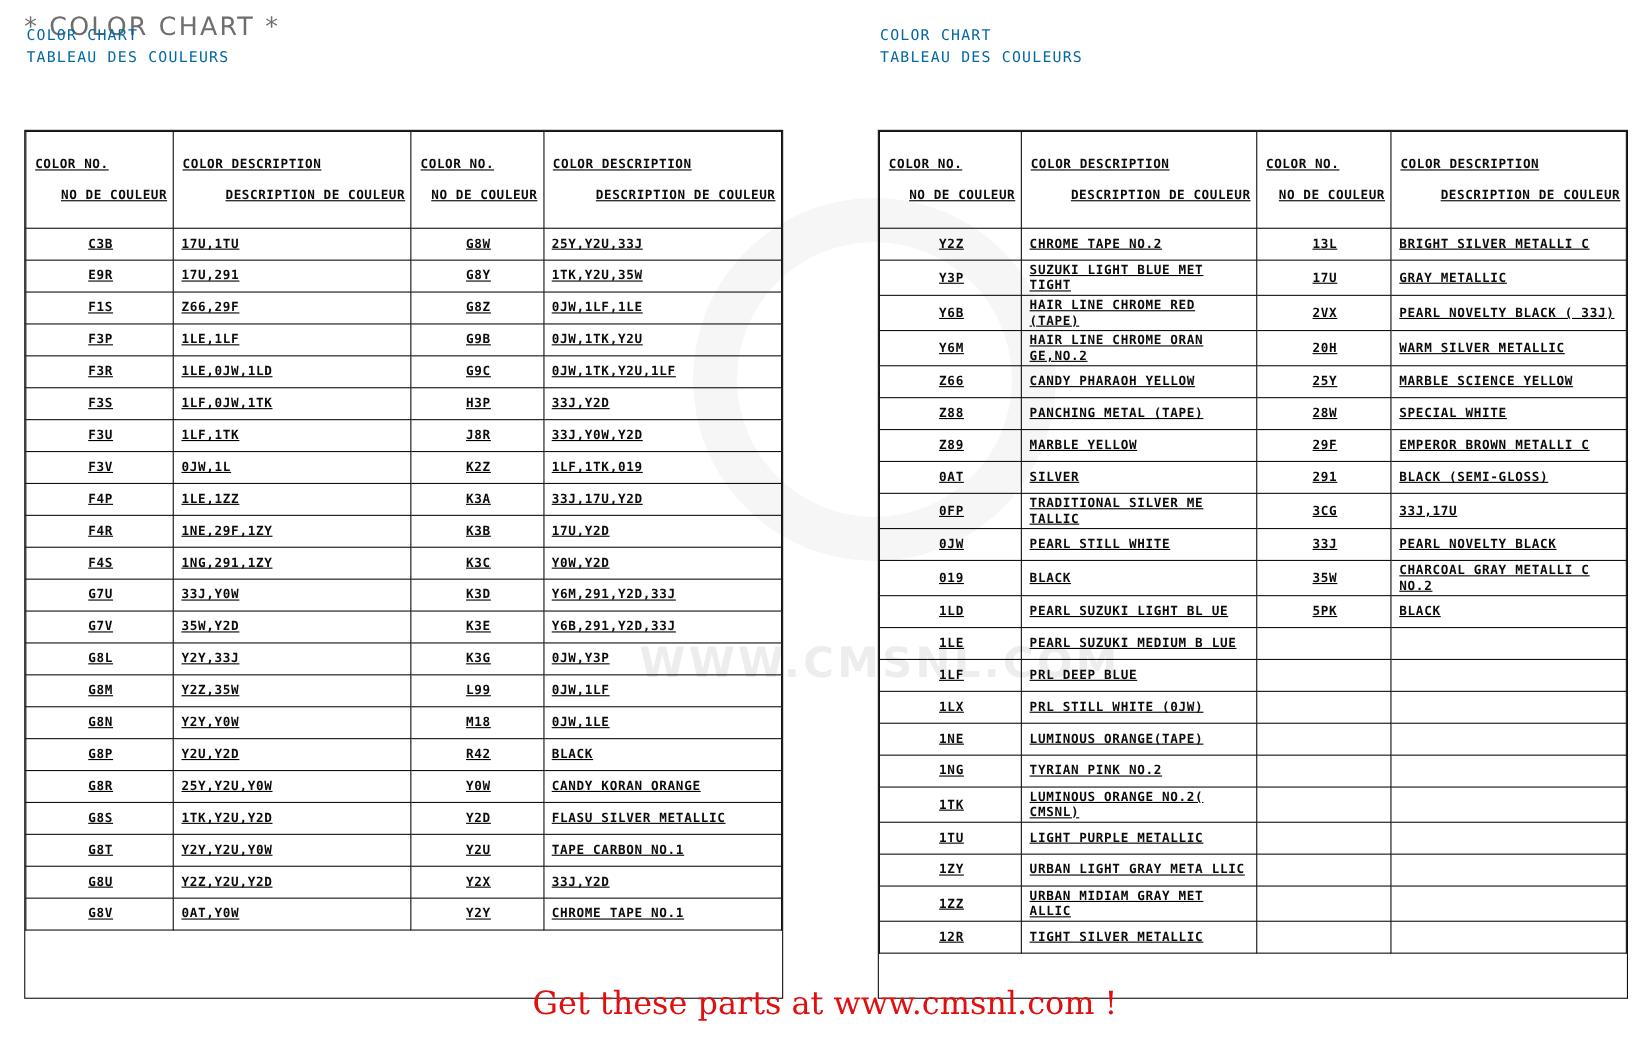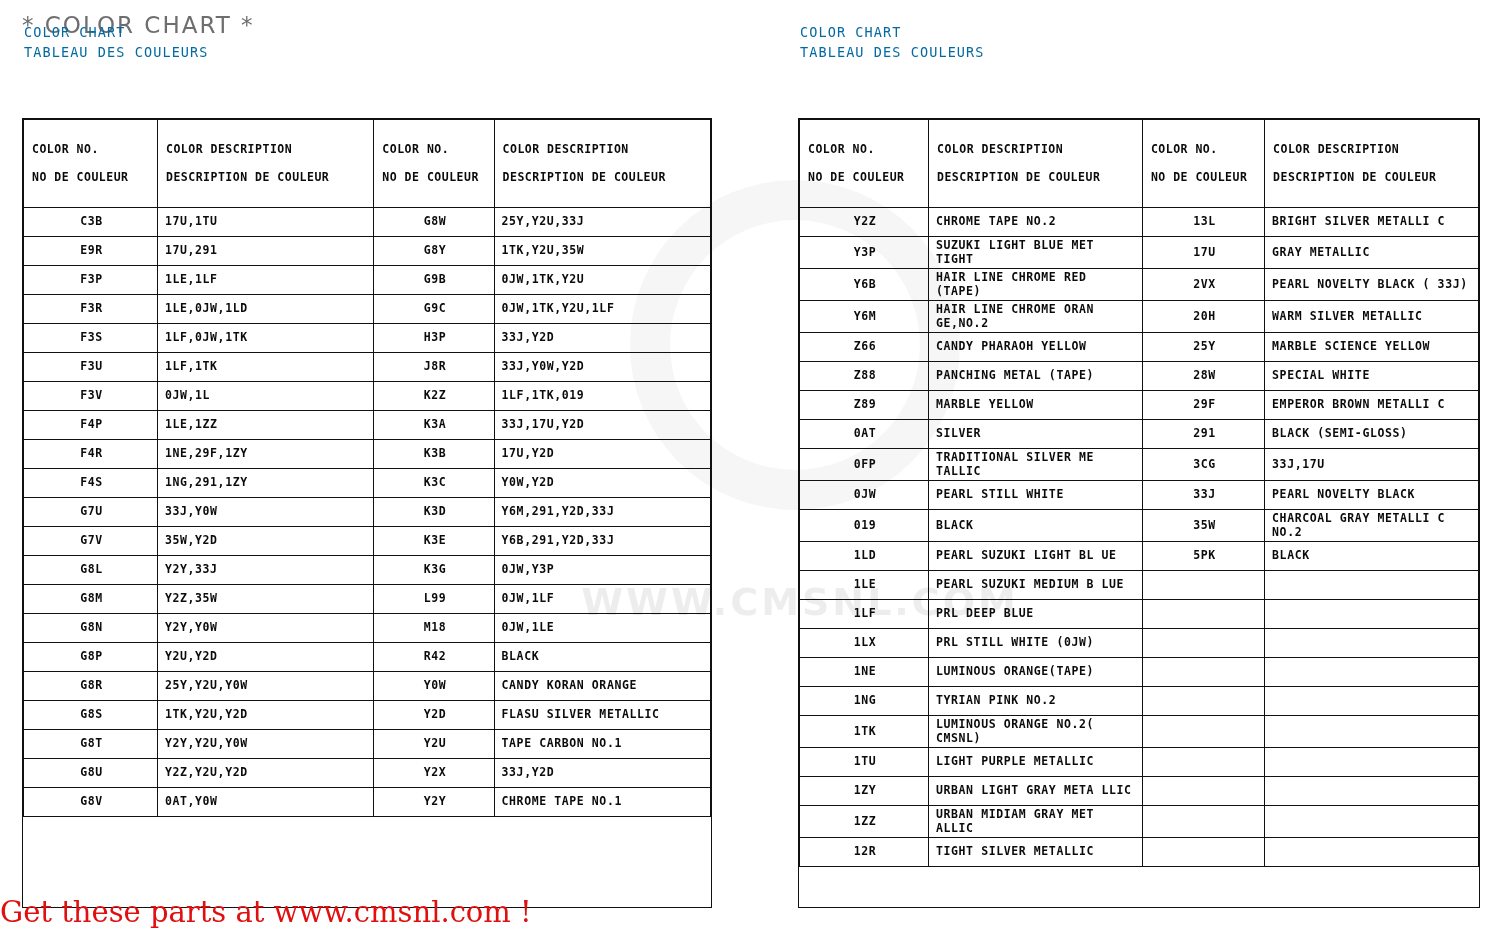--- a/index.html
+++ b/index.html
@@ -79,20 +79,21 @@
   }
   #title-left { left: 24px; top: 22px; }
   #title-right { left: 800px; top: 22px; }
 
   .chart {
     position: absolute;
     z-index: 2;
     border: 1.5px solid #111;
     box-sizing: border-box;
     background: transparent;
+    text-decoration: underline;
   }
   #chart-left { left: 22px; top: 118px; width: 690px; height: 790px; }
   #chart-right { left: 798px; top: 118px; width: 682px; height: 790px; }
 
   table.grid {
     border-collapse: collapse;
     width: 100%;
     table-layout: fixed;
   }
   table.grid td, table.grid th {
@@ -112,21 +113,21 @@
   }
   table.grid thead td {
     height: 88px;
     font-weight: bold;
     font-size: 11.5px;
     letter-spacing: 0.5px;
     text-align: left;
     padding-left: 8px;
   }
   .hdr-line1 { display: block; margin-bottom: 14px; }
-  .hdr-line2 { display: block; }
+  .hdr-line2 { display: block; text-align: right; }
   td.code {
     text-align: center;
     font-weight: bold;
     letter-spacing: 1px;
   }
   td.desc {
     text-align: left;
   }
   td.empty { }
 
@@ -139,21 +140,21 @@
   #chart-right col.c1 { width: 19%; }
   #chart-right col.c2 { width: 31.5%; }
   #chart-right col.c3 { width: 18%; }
   #chart-right col.c4 { width: 31.5%; }
 
   .footer-ad {
     position: absolute;
     left: 0;
     top: 895px;
     width: 1500px;
-    text-align: left;
+    text-align: center;
     font-family: "DejaVu Serif", serif;
     font-size: 29px;
     color: #e01010;
     z-index: 6;
   }
 </style>
 </head>
 <body>
 
 <div class="watermark">
@@ -209,20 +210,26 @@
           <td class="code">G8W</td>
           <td class="desc">25Y,Y2U,33J</td>
         </tr>
         <tr>
           <td class="code">E9R</td>
           <td class="desc">17U,291</td>
           <td class="code">G8Y</td>
           <td class="desc">1TK,Y2U,35W</td>
         </tr>
         <tr>
+          <td class="code">F1S</td>
+          <td class="desc">Z66,29F</td>
+          <td class="code">G8Z</td>
+          <td class="desc">0JW,1LF,1LE</td>
+        </tr>
+        <tr>
           <td class="code">F3P</td>
           <td class="desc">1LE,1LF</td>
           <td class="code">G9B</td>
           <td class="desc">0JW,1TK,Y2U</td>
         </tr>
         <tr>
           <td class="code">F3R</td>
           <td class="desc">1LE,0JW,1LD</td>
           <td class="code">G9C</td>
           <td class="desc">0JW,1TK,Y2U,1LF</td>

